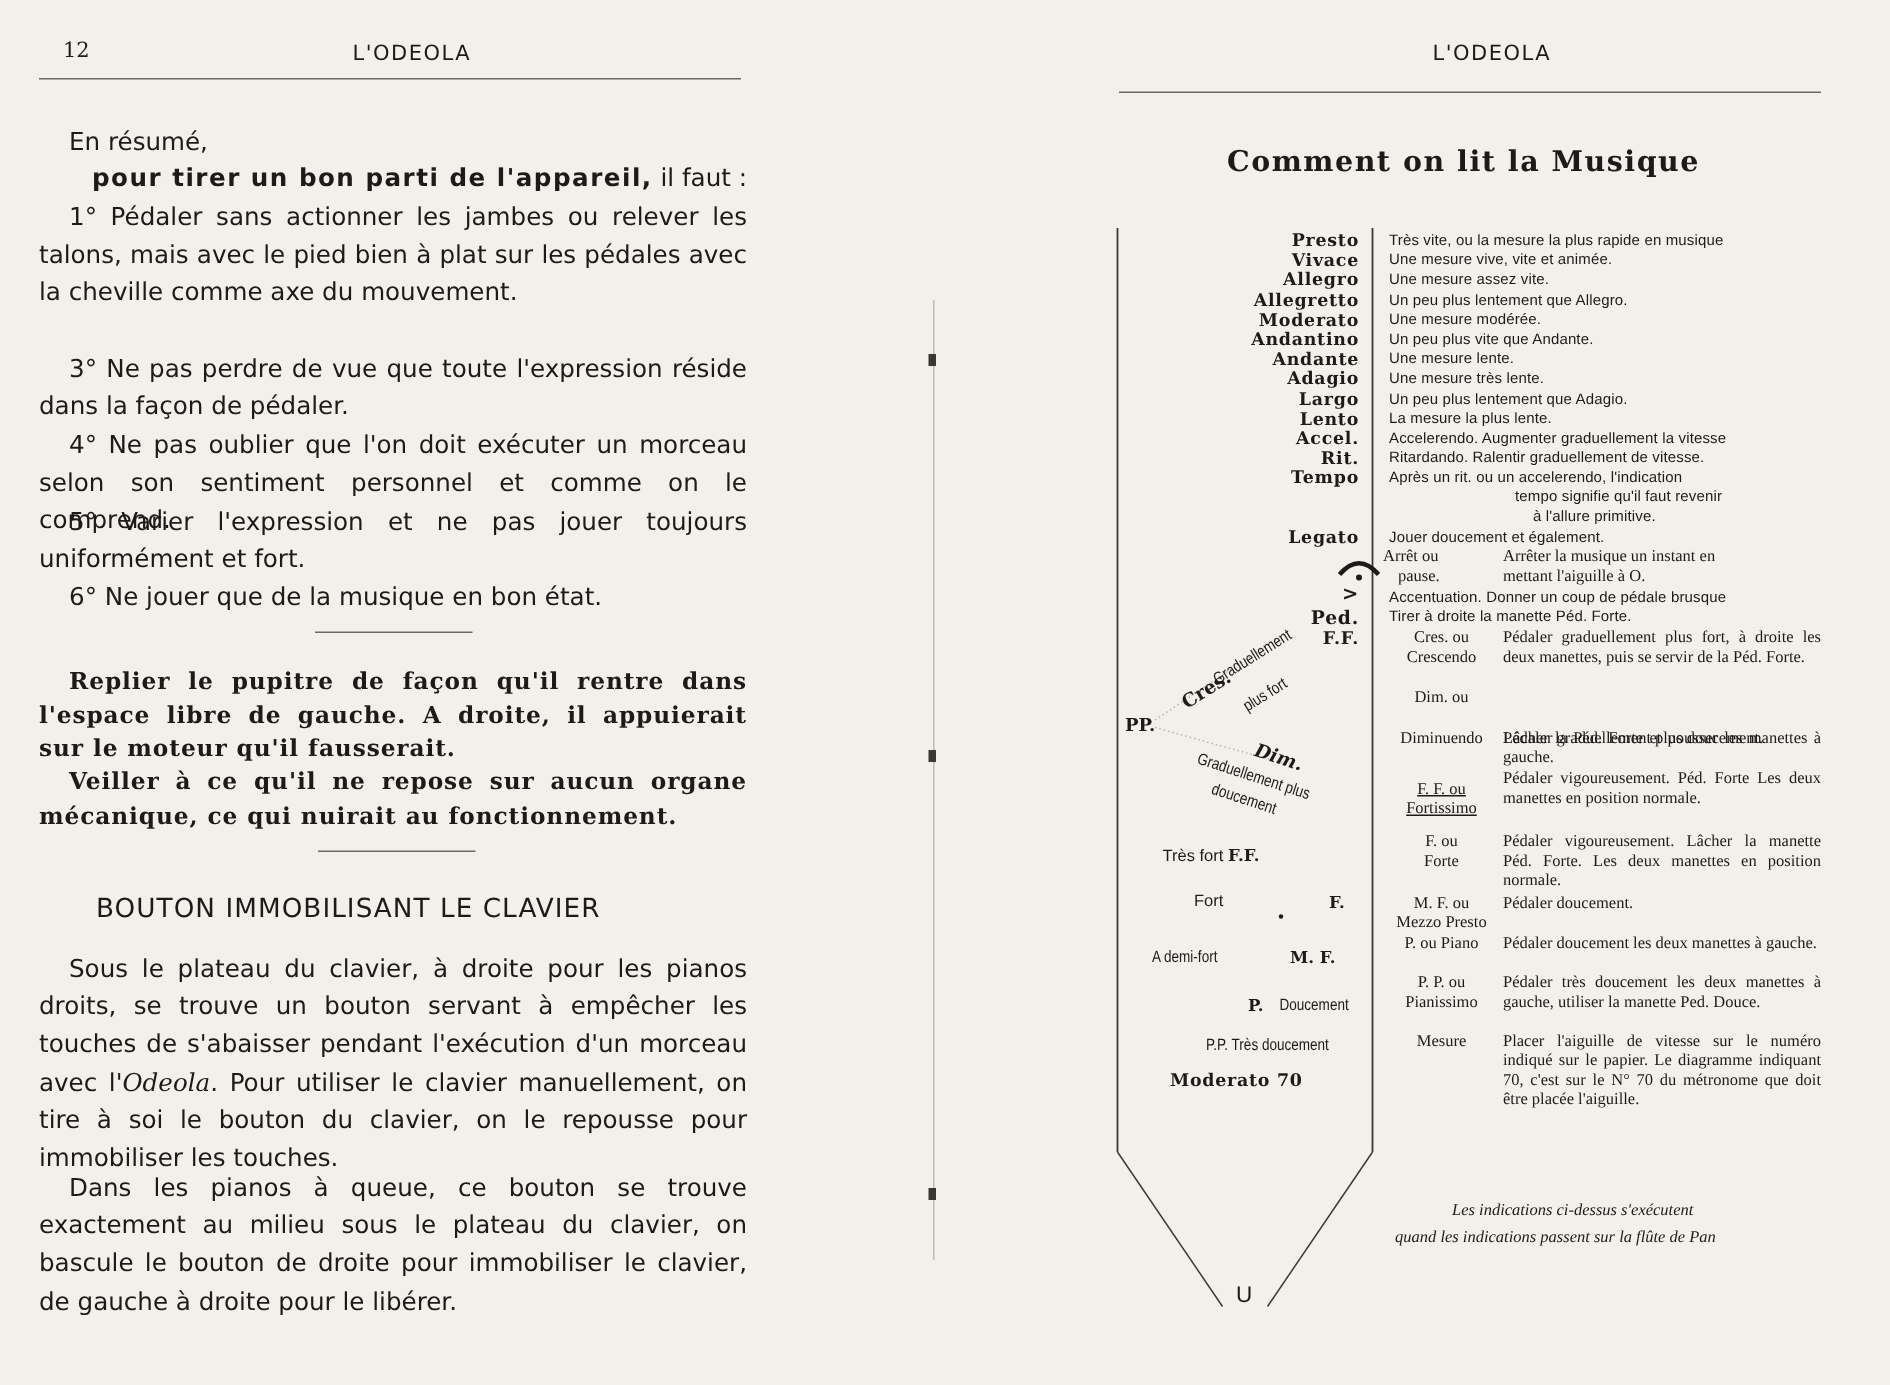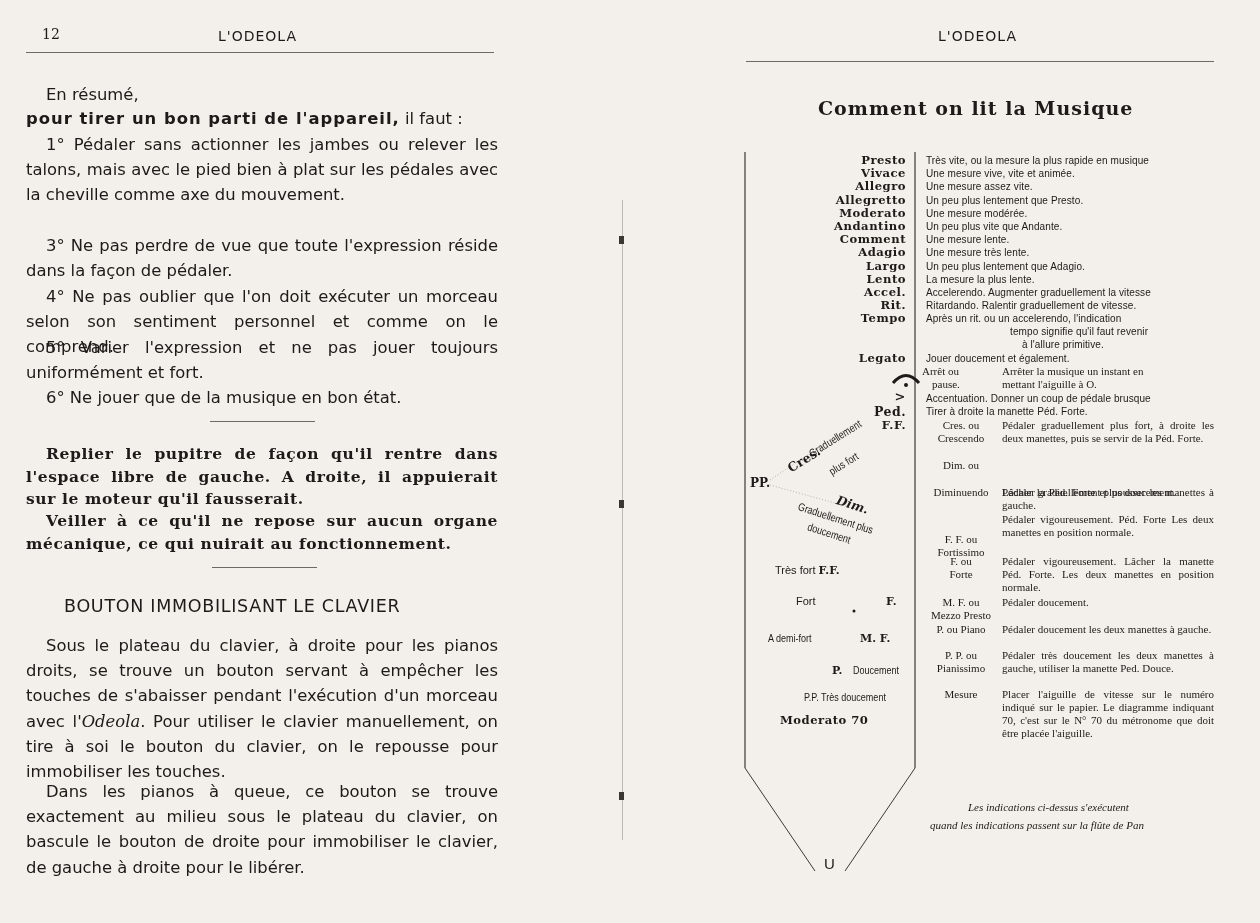--- a/index.html
+++ b/index.html
@@ -3,21 +3,21 @@
 <meta charset="utf-8">
 <style>
   html,body{margin:0;padding:0;}
   body{width:1260px;height:923px;background:#f3efea;position:relative;overflow:hidden;color:#1d1b19;font-family:"DejaVu Sans",sans-serif;}
   .page{position:absolute;top:0;height:923px;}
   #left-page{left:0;width:610px;}
   #right-page{left:625px;width:635px;}
   .gutter{position:absolute;left:622px;top:200px;width:1px;height:640px;background:#9c958c;opacity:.6;}
   .gmark{position:absolute;left:619px;width:5px;height:8px;background:#3a3632;}
   .hdr-num{position:absolute;left:42px;top:26px;font-family:"DejaVu Serif",serif;font-size:14px;}
-  .hdr-title{position:absolute;top:28px;font-size:14px;letter-spacing:1px;}
+  .hdr-title{position:absolute;top:28px;font-size:14px;letter-spacing:1px;margin-left:17px;}
   .rule{position:absolute;height:1px;background:#6e6862;}
   .para{position:absolute;left:26px;width:472px;font-size:16.4px;line-height:25.2px;text-align:justify;}
   .ind{text-indent:20px;}
   .bold-serif{font-family:"DejaVu Serif",serif;font-weight:bold;letter-spacing:.6px;font-size:15.5px;line-height:22.5px;}
   .lead-bold{font-weight:bold;letter-spacing:1px;}
   .section-title{position:absolute;left:64px;top:596px;font-size:17.5px;letter-spacing:.7px;}
   .short-rule{position:absolute;height:1px;background:#6e6862;width:105px;}
   .r-title{position:absolute;left:818px;top:97px;font-family:"DejaVu Serif",serif;font-weight:bold;font-size:19px;letter-spacing:1px;}
   
   .term{position:absolute;right:354px;font-family:"DejaVu Serif",serif;font-weight:bold;font-size:11.6px;line-height:13px;text-align:right;letter-spacing:.5px;}
@@ -35,21 +35,21 @@
 <div class="gmark" style="top:236px"></div>
 <div class="gmark" style="top:500px"></div>
 <div class="gmark" style="top:792px"></div>
 
 <div id="left-page" class="page">
   <div class="hdr-num">12</div>
   <div class="hdr-title" style="left:218px">L'ODEOLA</div>
   <div class="rule" style="left:26px;top:52px;width:468px"></div>
 
   <div class="para" style="top:82px;left:46px">En résumé,</div>
-  <div class="para" style="top:106px;text-align:left"><span class="lead-bold">pour tirer un bon parti de l'appareil,</span><span> il faut :</span></div>
+  <div class="para" style="top:106px;text-align:right"><span class="lead-bold">pour tirer un bon parti de l'appareil,</span><span> il faut :</span></div>
   <div class="para ind" style="top:132px">1° Pédaler sans actionner les jambes ou relever les talons, mais avec le pied bien à plat sur les pédales avec la cheville comme axe du mouvement.</div>
   <div class="para ind" style="top:233px">3° Ne pas perdre de vue que toute l'expression réside dans la façon de pédaler.</div>
   <div class="para ind" style="top:284px">4° Ne pas oublier que l'on doit exécuter un morceau selon son sentiment personnel et comme on le comprend.</div>
   <div class="para ind" style="top:335px">5° Varier l'expression et ne pas jouer toujours uniformément et fort.</div>
   <div class="para ind" style="top:385px">6° Ne jouer que de la musique en bon état.</div>
 
   <div class="short-rule" style="left:210px;top:421px"></div>
 
   <div class="para ind bold-serif" style="top:443px">Replier le pupitre de façon qu'il rentre dans l'espace libre de gauche. A droite, il appuierait sur le moteur qu'il fausserait.</div>
   <div class="para ind bold-serif" style="top:510px">Veiller à ce qu'il ne repose sur aucun organe mécanique, ce qui nuirait au fonctionnement.</div>
@@ -80,26 +80,26 @@
 </svg>
 
 <div id="tempo-list">
     <div class="term" style="top: 154px;">Presto</div>
     <div class="def" style="top: 154px;">Très vite, ou la mesure la plus rapide en musique</div>
     <div class="term" style="top: 167.2px;">Vivace</div>
     <div class="def" style="top: 167.2px;">Une mesure vive, vite et animée.</div>
     <div class="term" style="top: 180.4px;">Allegro</div>
     <div class="def" style="top: 180.4px;">Une mesure assez vite.</div>
     <div class="term" style="top: 193.6px;">Allegretto</div>
-    <div class="def" style="top: 193.6px;">Un peu plus lentement que Presto.</div>
+    <div class="def" style="top: 193.6px;">Un peu plus lentement que Allegro.</div>
     <div class="term" style="top: 206.8px;">Moderato</div>
     <div class="def" style="top: 206.8px;">Une mesure modérée.</div>
     <div class="term" style="top: 220px;">Andantino</div>
     <div class="def" style="top: 220px;">Un peu plus vite que Andante.</div>
-    <div class="term" style="top: 233.2px;">Comment</div>
+    <div class="term" style="top: 233.2px;">Andante</div>
     <div class="def" style="top: 233.2px;">Une mesure lente.</div>
     <div class="term" style="top: 246.4px;">Adagio</div>
     <div class="def" style="top: 246.4px;">Une mesure très lente.</div>
     <div class="term" style="top: 259.6px;">Largo</div>
     <div class="def" style="top: 259.6px;">Un peu plus lentement que Adagio.</div>
     <div class="term" style="top: 272.8px;">Lento</div>
     <div class="def" style="top: 272.8px;">La mesure la plus lente.</div>
     <div class="term" style="top: 286px;">Accel.</div>
     <div class="def" style="top: 286px;">Accelerendo. Augmenter graduellement la vitesse</div>
     <div class="term" style="top: 299.2px;">Rit.</div>
@@ -126,21 +126,21 @@
 <div class="term" style="top:419px">F.F.</div>
 
 <div id="dynamics-list">
     <div class="def-l" style="top: 419px; left: 926px; white-space: pre-line;">Cres. ou
 Crescendo</div>
     <div class="def-r" style="top: 419px;">Pédaler graduellement plus fort, à droite les deux manettes, puis se servir de la Péd. Forte.</div>
     <div class="def-l" style="top: 459px; left: 926px; white-space: pre-line;">Dim. ou</div>
     <div class="def-r" style="top: 459px; margin-top: 27px;">Pédaler graduellement plus doucement.</div>
     <div class="def-l" style="top: 486px; left: 926px; white-space: pre-line;">Diminuendo</div>
     <div class="def-r" style="top: 486px;">Lâcher la Péd. Forte et pousser les manettes à gauche.</div>
-    <div class="def-l" style="top: 533px; left: 926px; white-space: pre-line;">F. F. ou
+    <div class="def-l" style="top: 520px; left: 926px; white-space: pre-line; text-decoration: underline;">F. F. ou
 Fortissimo</div>
     <div class="def-r" style="top: 513px;">Pédaler vigoureusement. Péd. Forte Les deux manettes en position normale.</div>
     <div class="def-l" style="top: 555px; left: 926px; white-space: pre-line;">F. ou
 Forte</div>
     <div class="def-r" style="top: 555px;">Pédaler vigoureusement. Lâcher la manette Péd. Forte. Les deux manettes en position normale.</div>
     <div class="def-l" style="top: 596px; left: 926px; white-space: pre-line;">M. F. ou
 Mezzo Presto</div>
     <div class="def-r" style="top: 596px;">Pédaler doucement.</div>
     <div class="def-l" style="top: 623px; left: 926px; white-space: pre-line;">P. ou Piano</div>
     <div class="def-r" style="top: 623px;">Pédaler doucement les deux manettes à gauche.</div>

